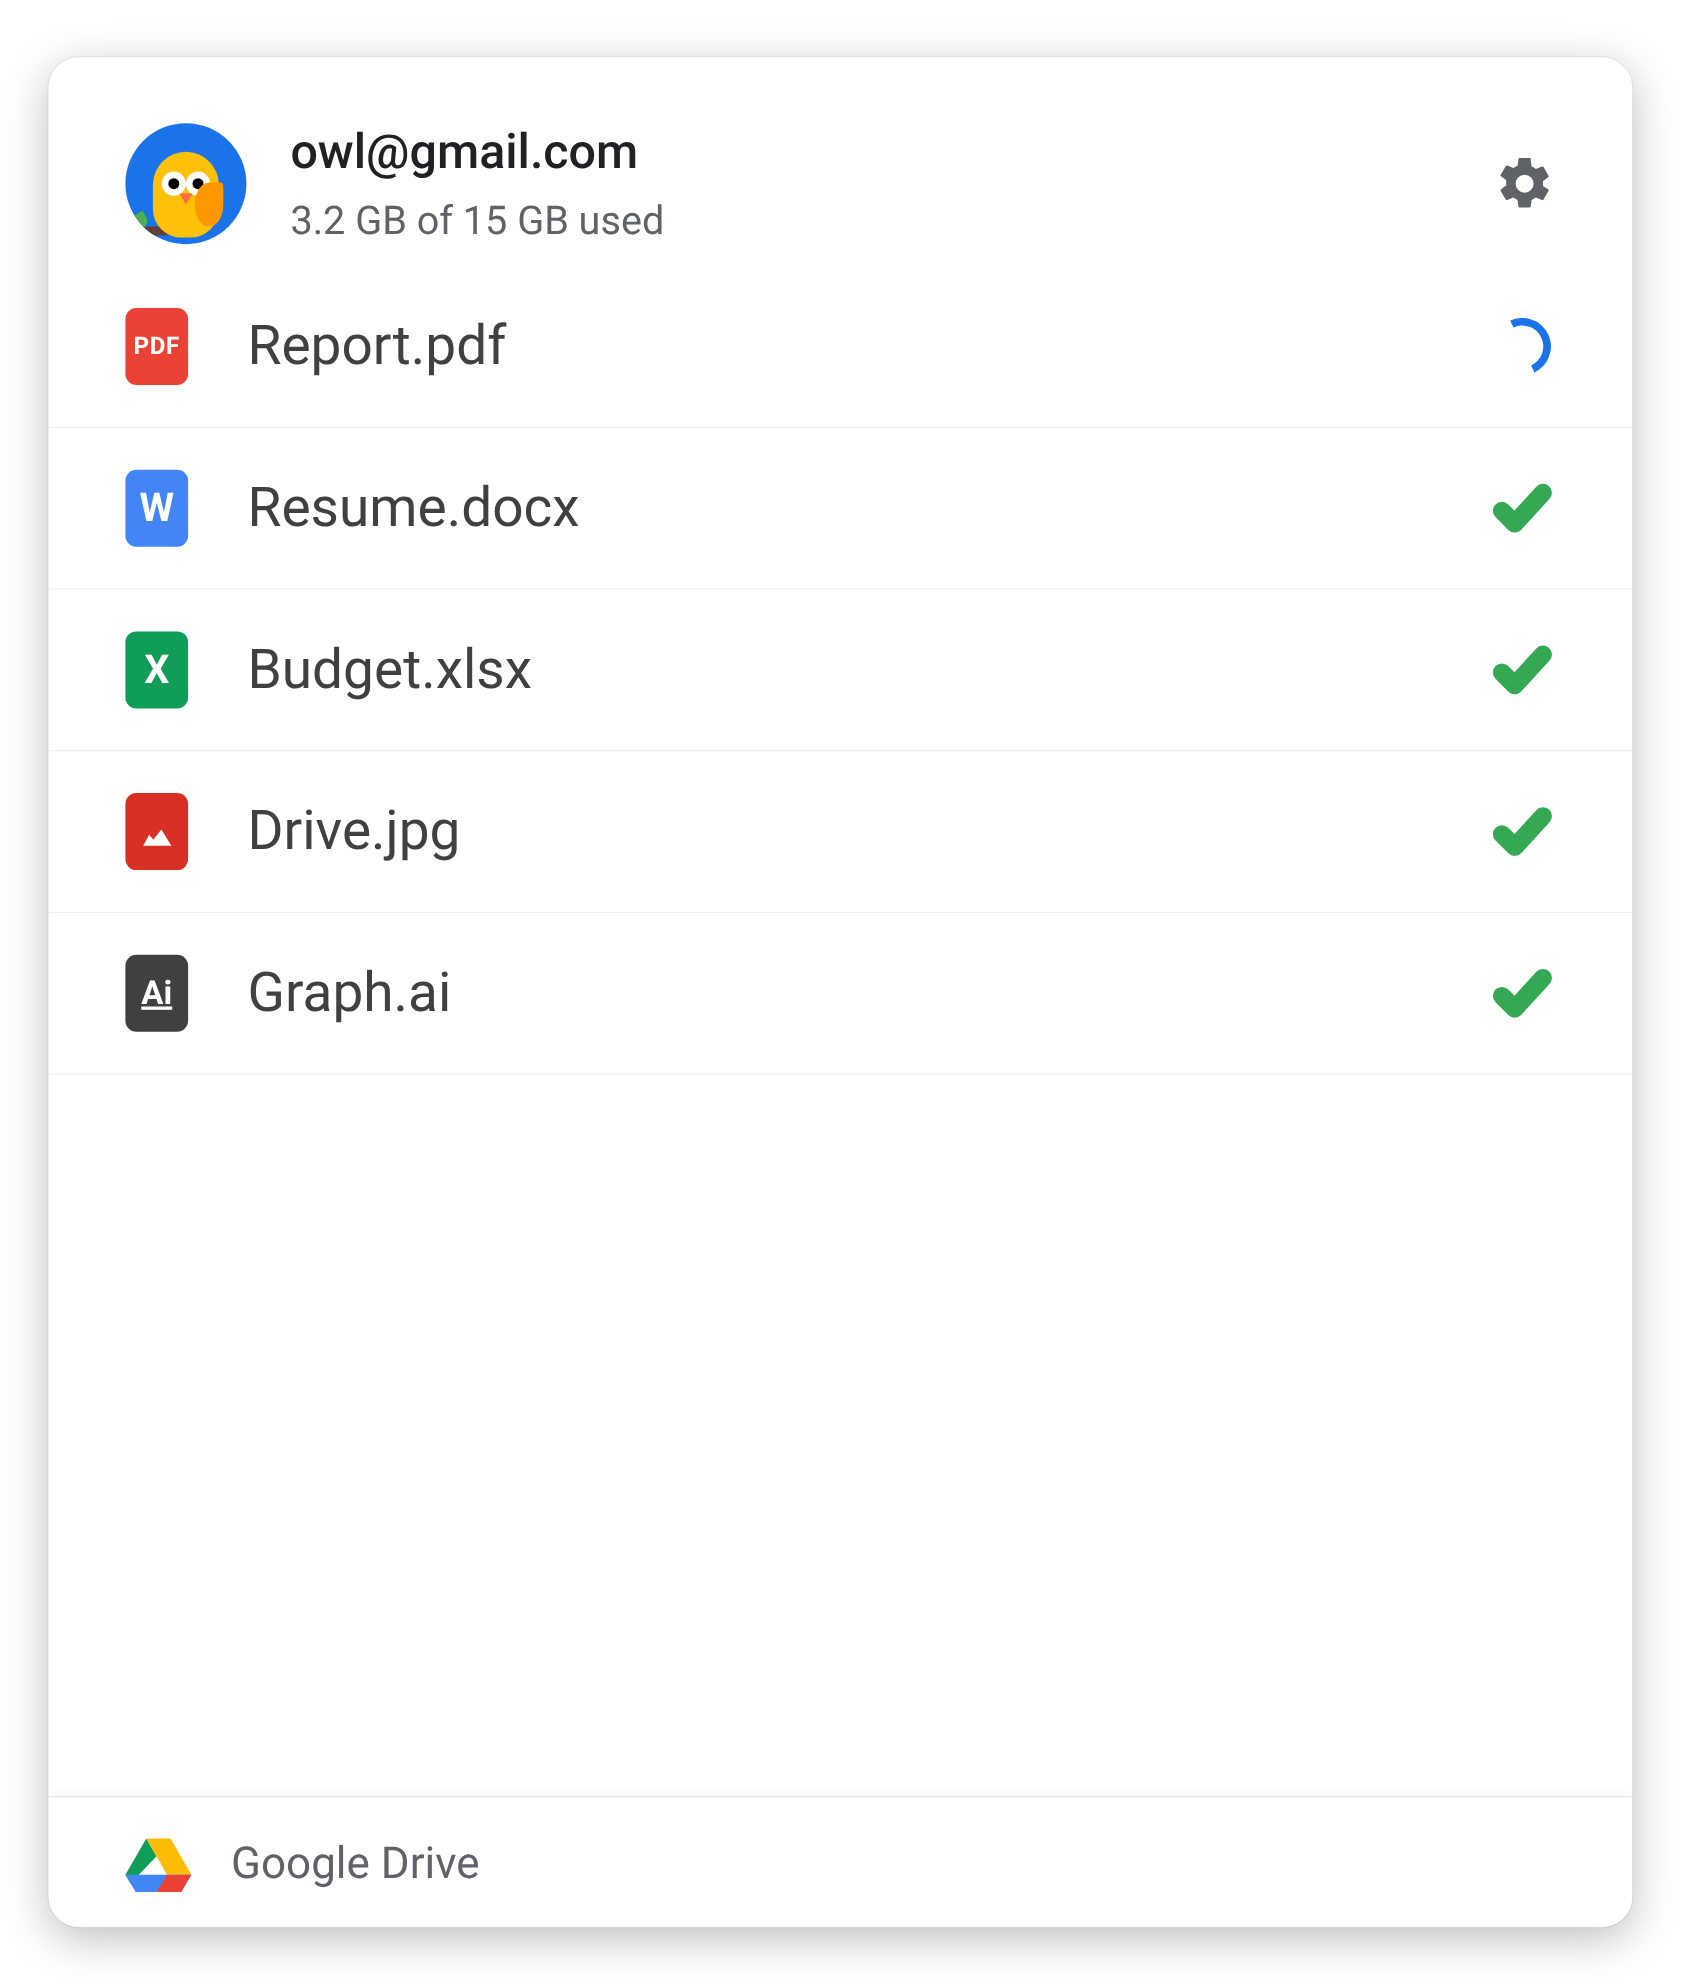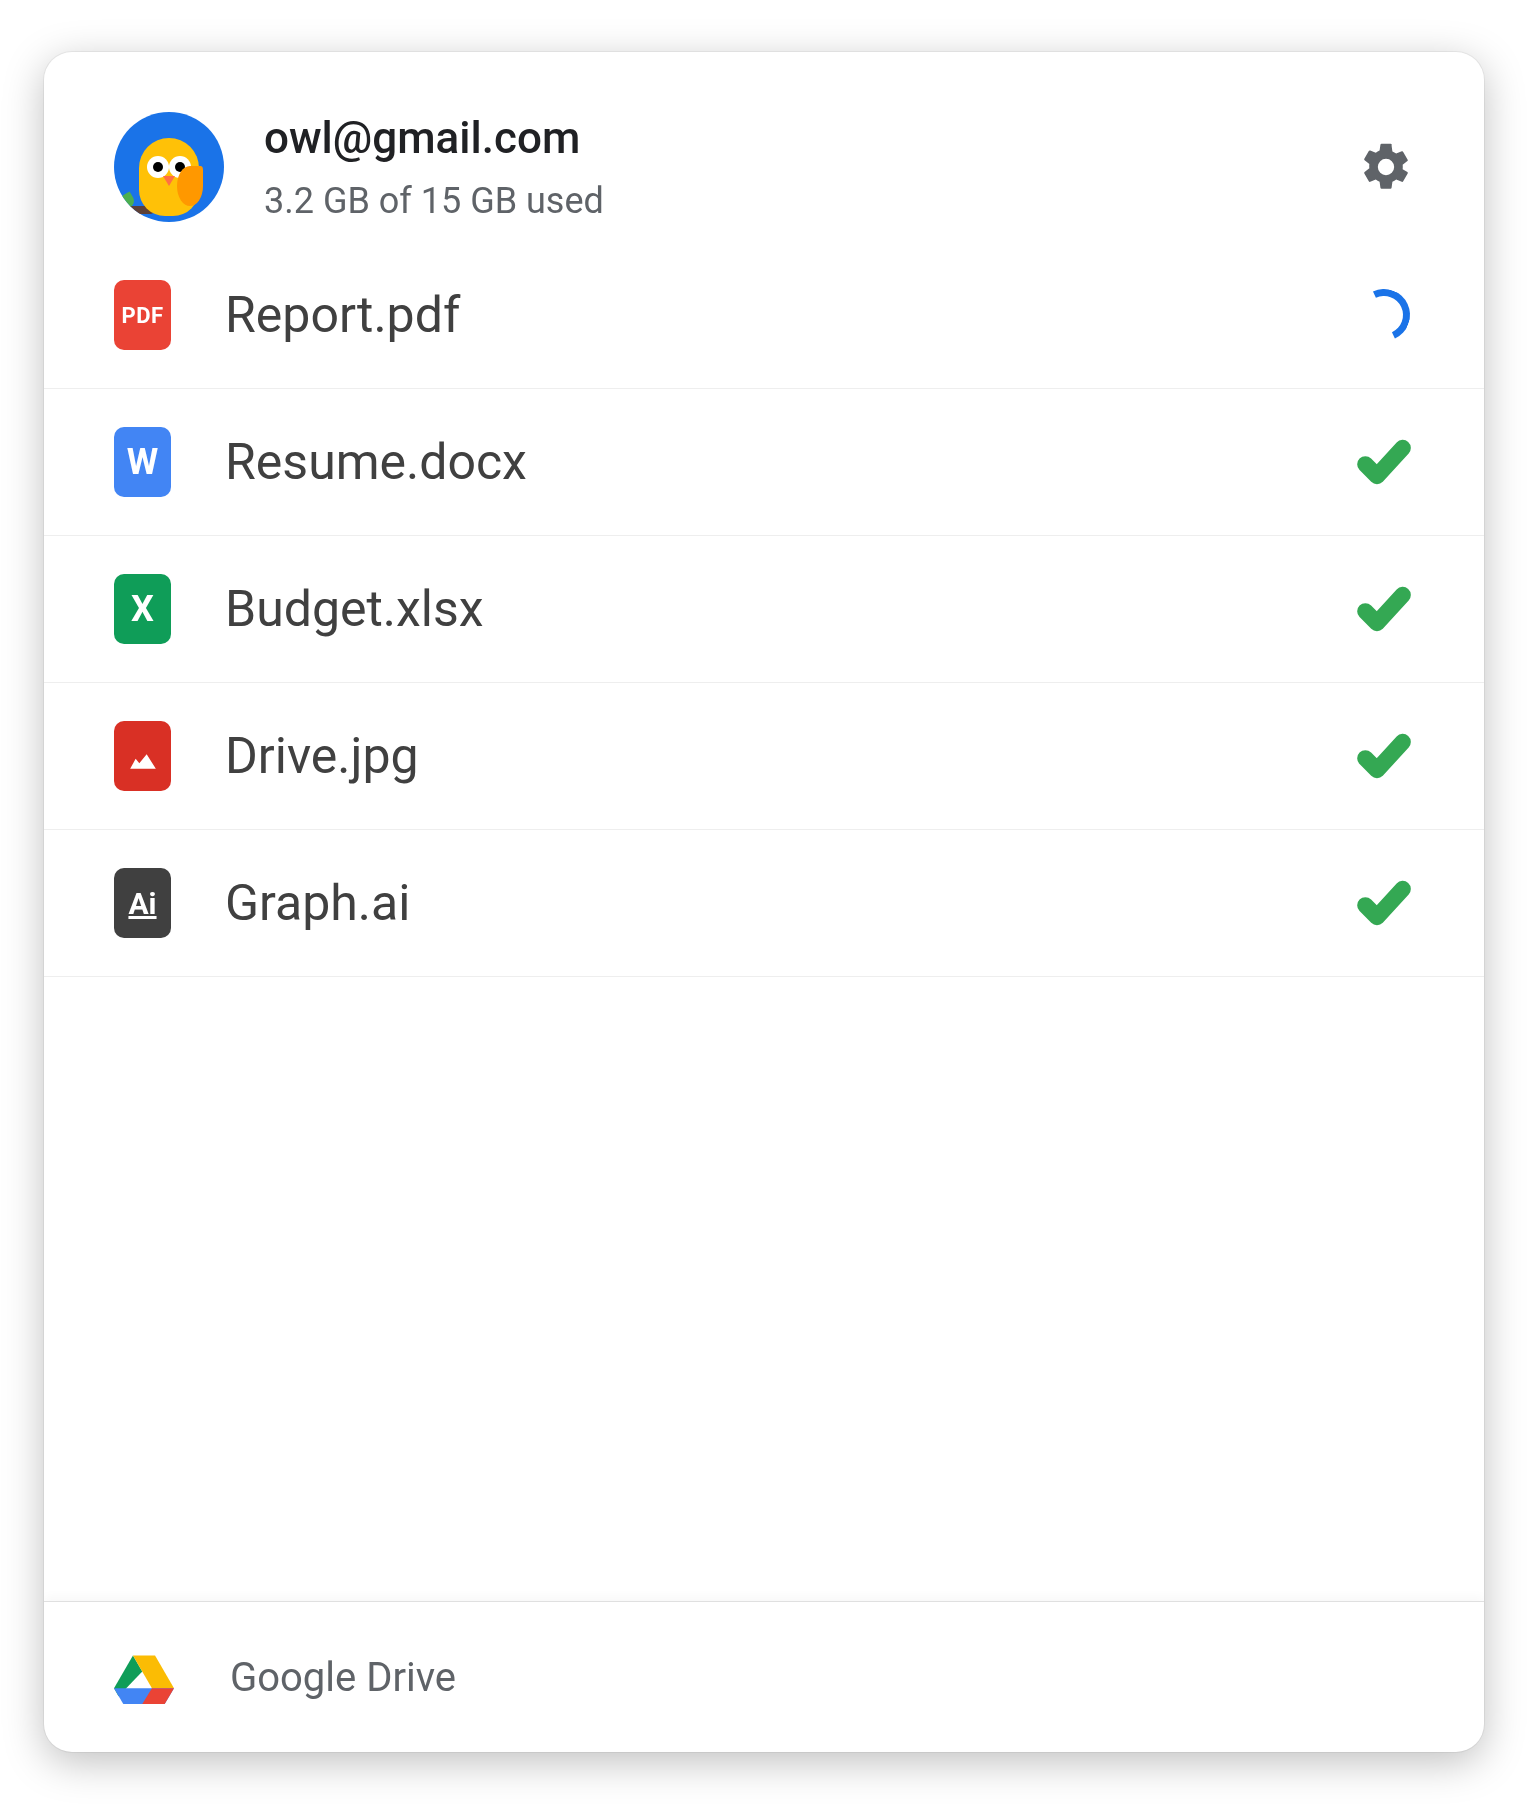--- a/index.html
+++ b/index.html
@@ -95,22 +95,22 @@
   .ficon.xls{background:#0f9d58;font-size:36px;}
   .ficon.img{background:#d93025;}
   .ficon.img svg{width:44px;height:44px;fill:#fff;}
   .ficon.ai{background:#404040;font-size:30px;text-decoration:underline;}
   .fname{flex:1;font-size:50px;color:#404040;}
   .status{width:60px;height:60px;flex-shrink:0;display:flex;align-items:center;justify-content:center;}
   .spinner{width:52px;height:52px;border:7px solid transparent;border-top-color:#1a73e8;border-right-color:#1a73e8;border-radius:50%;transform:rotate(20deg);}
   .check svg{width:56px;height:56px;stroke:#34a853;stroke-width:7;fill:none;stroke-linecap:round;stroke-linejoin:round;}
   .footer{
     border-top:1px solid #e0e0e0;
-    padding:48px 70px;
-    display:flex;align-items:center;gap:56px;
+    padding:32px 70px;
+    display:flex;align-items:center;gap:36px;
     box-shadow: 0 -4px 10px rgba(0,0,0,0.03);
   }
   .drive-logo{width:60px;height:54px;position:relative;}
   .footer-label{font-size:40px;color:#5f6368;}
 </style>
 </head>
 <body>
 
 <div class="panel">
 

